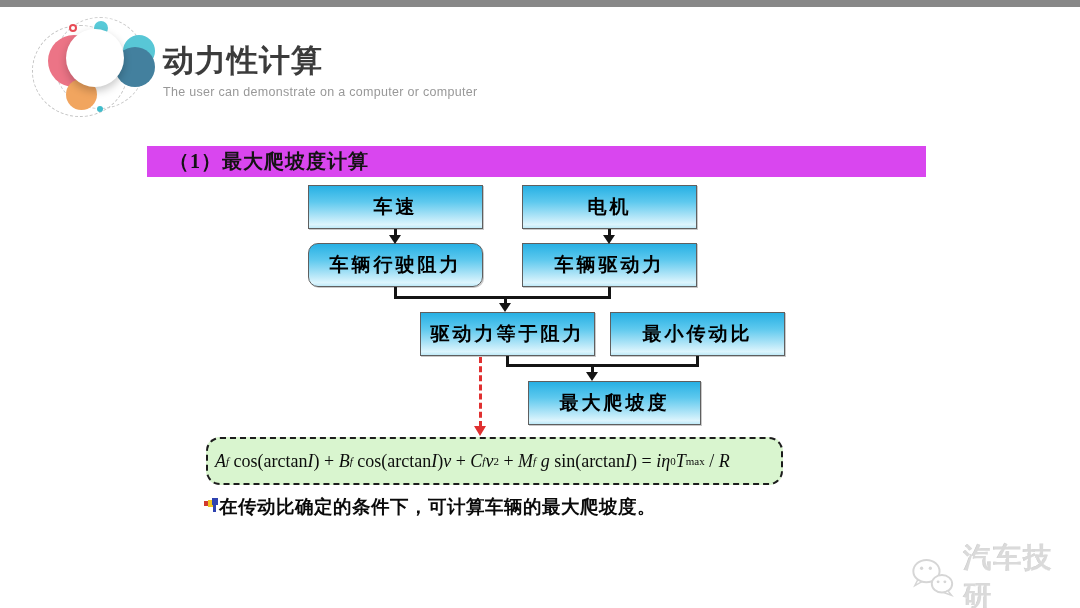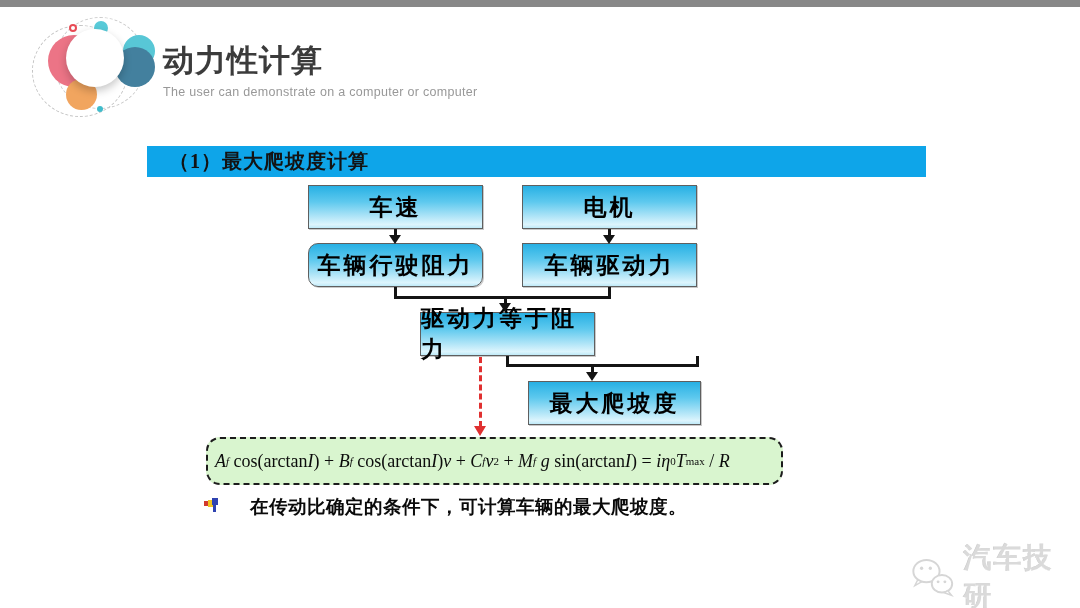--- a/index.html
+++ b/index.html
@@ -27,32 +27,32 @@
   
   .title-block { position:absolute; left:163px; top:33px; }
   .main-title { font-size:31px; font-weight:bold; color:#3b3b3b; letter-spacing:1px; }
   .subtitle   { font-size:12.5px; color:#989898; margin-top:3px; letter-spacing:.3px; }
   .section-heading {
     position:absolute; left:176px; top:99px; font-size:23px; font-weight:bold;
     color:#121212; font-family:"Liberation Serif", serif; letter-spacing:1px;
   }
   .banner {
     position:absolute; left:147px; top:139px; width:779px; height:31px;
-    background:#0ea5e9; display:flex; align-items:center; padding-left:22px;
+    background:#d946ef; display:flex; align-items:center; padding-left:22px;
     font-size:20px; font-weight:bold; color:#131313;
     font-family:"Liberation Serif", serif; letter-spacing:1px;
   }
 
   
   .fc-box {
     position:absolute; width:175px; height:44px;
     background:linear-gradient(180deg,#27b0e4 0%,#5ec9ee 38%,#aee4f7 72%,#ddf5fd 92%,#bfeaf8 100%);
     border:1.5px solid #5f5f5f; box-shadow:1px 1px 0 #c9c9c9;
     display:flex; align-items:center; justify-content:center;
-    font-family:"Liberation Serif", serif; font-weight:bold; font-size:23px;
+    font-family:"Liberation Serif", serif; font-weight:bold; font-size:19px;
     color:#000; letter-spacing:3px;
   }
   #box-speed      { left:308px; top:178px; }
   #box-motor      { left:522px; top:178px; }
   #box-resistance { left:308px; top:236px;border-radius:10px; }
   #box-drive      { left:522px; top:236px; }
   #box-equal      { left:420px; top:305px; }
   #box-minratio   { left:610px; top:305px; }
   #box-maxgrade   { left:528px; top:374px; width:173px; }
 
@@ -82,21 +82,21 @@
   }
   .formula .it { font-style:italic; }
   .formula sub { font-size:11px; }
   .formula sub.it { font-style:italic; }
   .formula sup { font-size:11px; }
 
   
   .bullet {
     position:absolute; left:204px; display:flex; align-items:flex-start;
     font-family:"Liberation Serif", serif; font-size:18.5px; font-weight:600;
-    color:#0a0a0a; letter-spacing:.5px;gap:31px;
+    color:#0a0a0a; letter-spacing:.5px;
   }
   #bullet-1 { top:487px; }
   #bullet-2 { top:533px; }
   .bullet-icon { position:relative; width:15px; height:16px; margin-top:4px; flex:none; }
   .bullet-icon i { position:absolute; display:block; }
   .bi-red    { left:0;  top:3px; width:5px; height:5px; background:#d23a2e; }
   .bi-yellow { left:4px; top:2px; width:5px; height:7px; background:#f0c420; }
   .bi-blue   { left:8px; top:0;  width:6px; height:7px; background:#2f43b0; }
   .bi-stem   { left:9px; top:6px; width:3px; height:8px; background:#2f43b0; }
 
@@ -134,20 +134,21 @@
     <div class="main-title">动力性计算</div>
     <div class="subtitle">The user can demonstrate on a computer or computer</div>
   </div>
   <div class="banner">（1）最大爬坡度计算</div>
 
   <div class="fc-box" id="box-speed">车速</div>
   <div class="fc-box" id="box-motor">电机</div>
   <div class="fc-box" id="box-resistance">车辆行驶阻力</div>
   <div class="fc-box" id="box-equal">驱动力等于阻力</div>
   <div class="fc-box" id="box-drive">车辆驱动力</div>
+  <div class="fc-box" id="box-minratio">最小传动比</div>
   <div class="fc-box" id="box-maxgrade">最大爬坡度</div>
 
   <span class="ln" style="left:394px;top:222px;width:3px;height:7px;"></span>
   <span class="arrow-down" style="left:389px;top:228px;"></span>
 
   <span class="ln" style="left:608px;top:222px;width:3px;height:7px;"></span>
   <span class="arrow-down" style="left:603px;top:228px;"></span>
 
   <span class="ln" style="left:394px;top:280px;width:3px;height:12px;"></span>
   <span class="ln" style="left:608px;top:280px;width:3px;height:12px;"></span>

